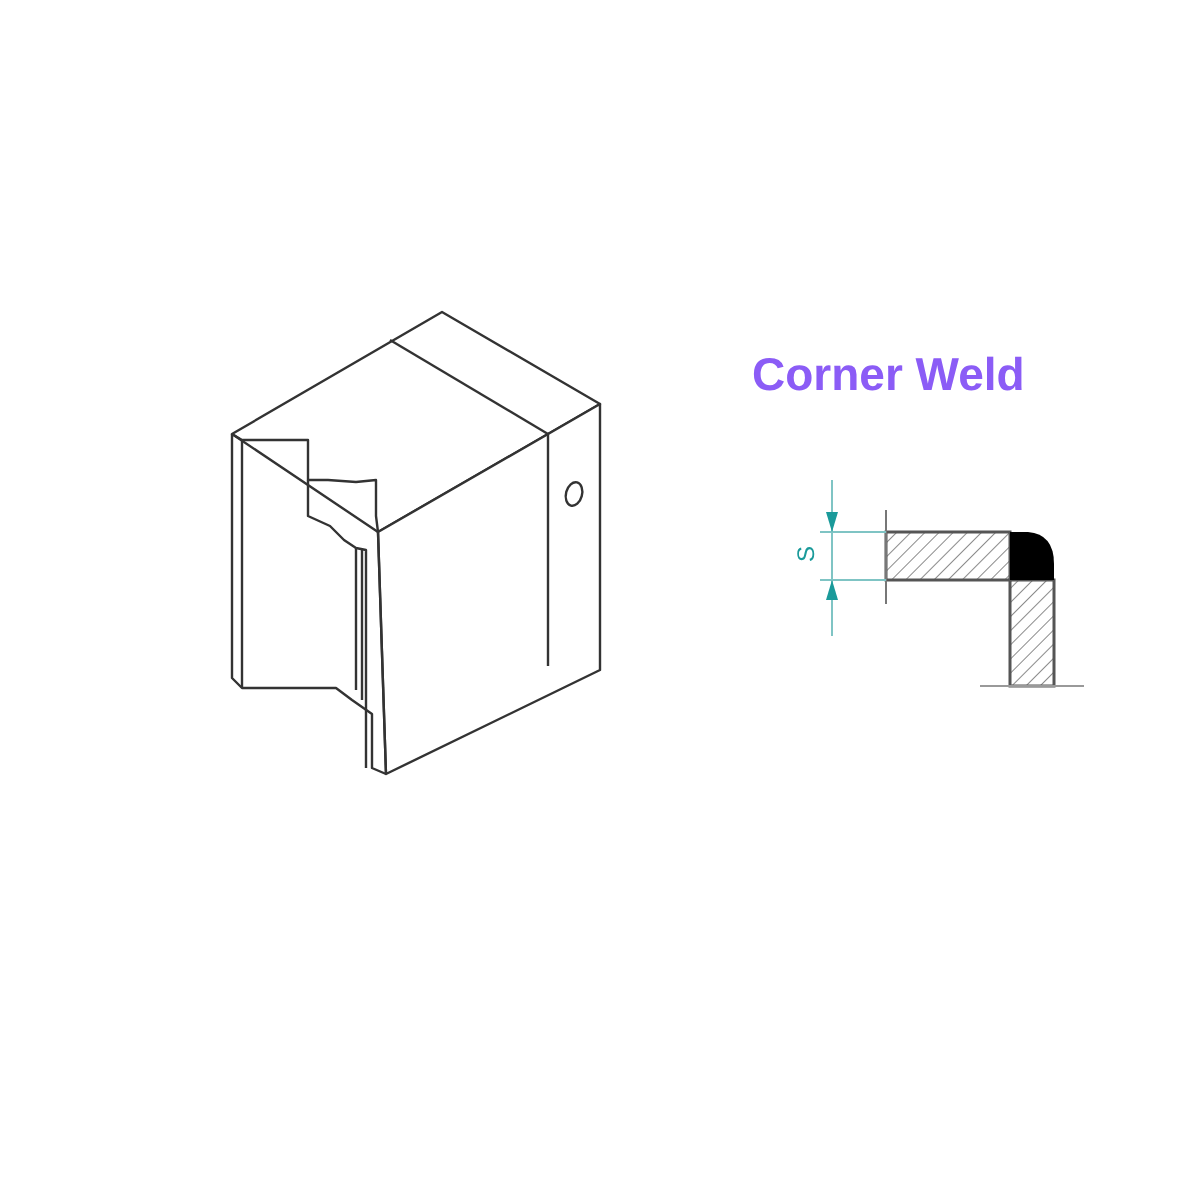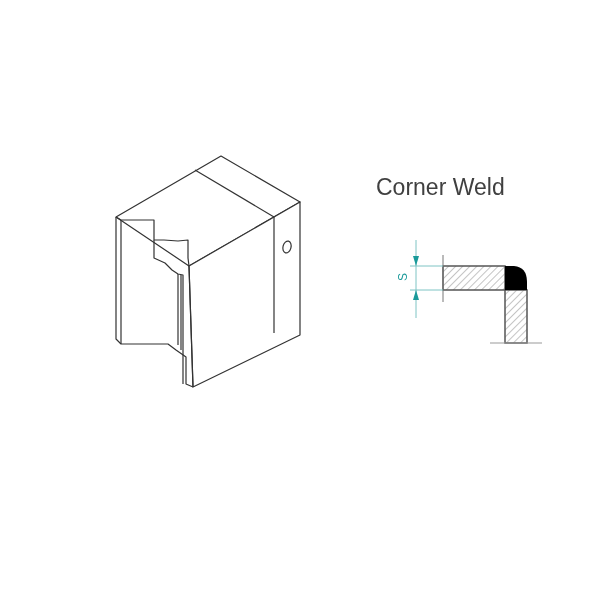--- a/index.html
+++ b/index.html
@@ -1,17 +1,17 @@
 <!DOCTYPE html>
 <html><head>
 <meta charset="utf-8">
 <style>
   html, body { margin: 0; padding: 0; background: #ffffff; }
   body { width: 600px; height: 600px; position: relative; overflow: hidden; font-family: "Liberation Sans", sans-serif; }
-  .title { position: absolute; left: 376px; top: 174px; font-size: 23px; font-weight: normal; color: #404040; white-space: nowrap; letter-spacing: 0px; }
+  .title { position: absolute; left: 376px; top: 174px; font-size: 23px; font-weight: bold; color: #8b5cf6; white-space: nowrap; letter-spacing: 0px; }
   svg { position: absolute; left: 0; top: 0; }
 </style>
 </head>
 <body>
 
 <svg width="600" height="600" viewBox="0 0 600 600">
   <defs>
     <pattern id="hatch" patternUnits="userSpaceOnUse" width="5" height="5" patternTransform="rotate(45)">
       <line x1="0" y1="0" x2="0" y2="5" stroke="#8a8a8a" stroke-width="1"></line>
     </pattern>

